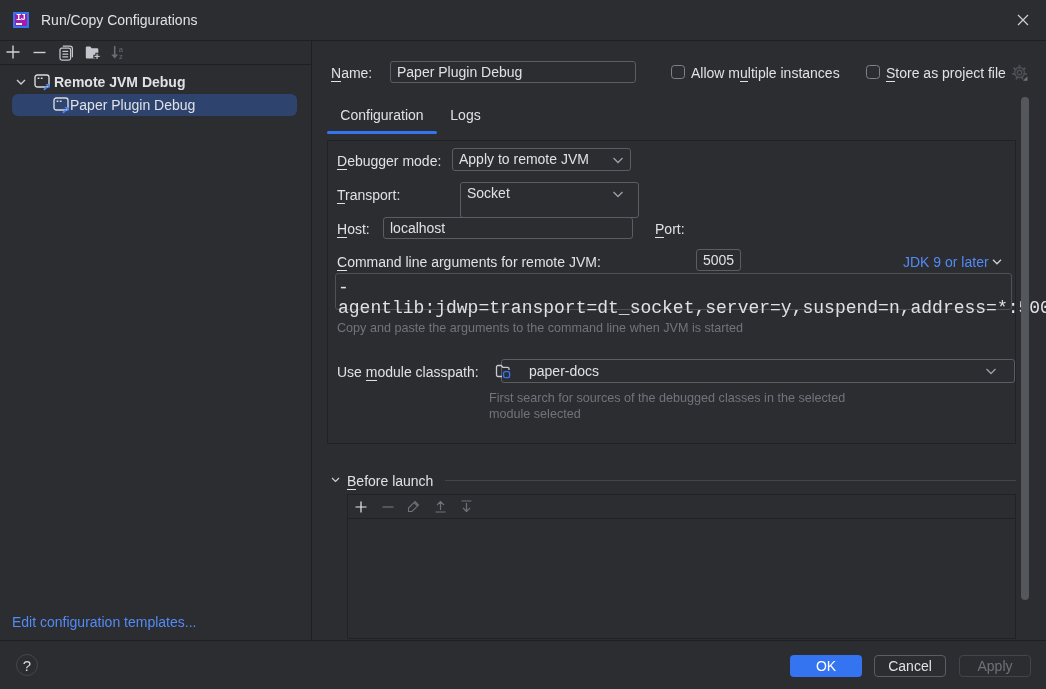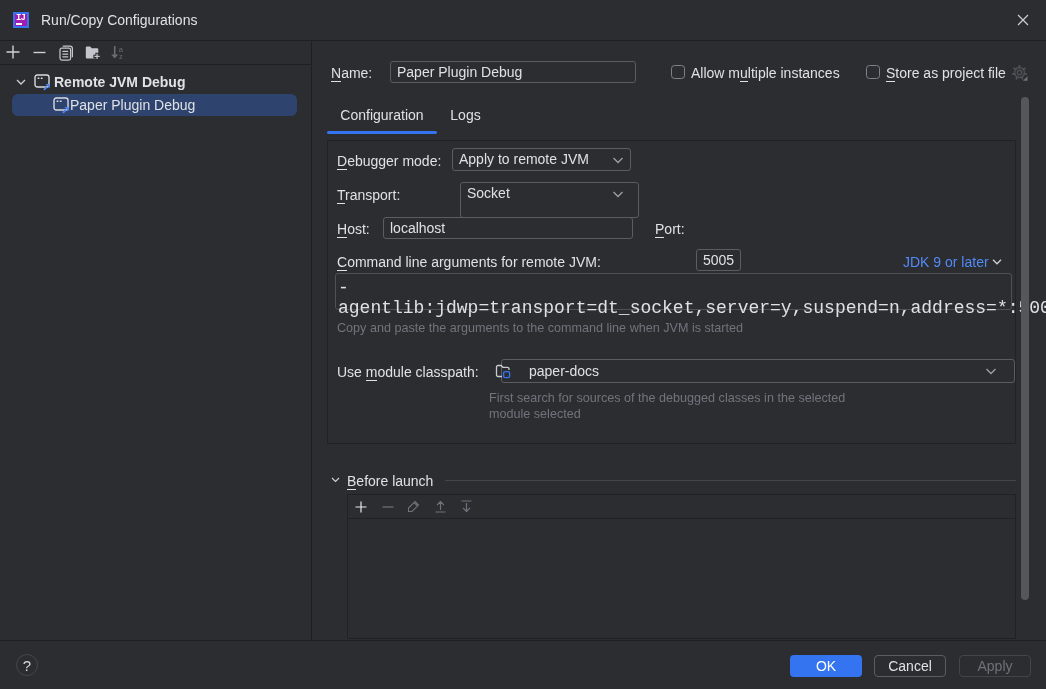--- a/index.html
+++ b/index.html
@@ -92,20 +92,21 @@
       <svg class="abs" style="left:53px;top:3px" width="18" height="17" viewBox="0 0 18 17">
         <rect x="1" y="1" width="14" height="12" rx="2.2" fill="none" stroke="#d7dade" stroke-width="1.4"></rect>
         <path d="M3.6 4.3 h1.8 M6.8 4.3 h1.8" stroke="#d7dade" stroke-width="1.4"></path>
         <path d="M9.9 15.8 L12.7 13" stroke="#4b86f8" stroke-width="1.8" fill="none"></path>
         <path d="M11.3 9.9 h4.4 v4.4 z" fill="#4b86f8"></path>
       </svg>
       <div class="abs" style="left:70px;top:3px;color:#dfe1e5;">Paper Plugin Debug</div>
     </div>
   </div>
 
+  <div class="abs" style="left:12px;top:574px;color:#548af7;">Edit configuration templates...</div>
 </div>
 
 <div class="abs" style="left:331px;top:65px;"><span style="border-bottom:1px solid #dfe1e5;">N</span>ame:</div>
 <div class="inp" style="left:390px;top:61px;width:246px;height:22px;">Paper Plugin Debug</div>
 
 <div class="abs" style="left:671px;top:65px;width:14px;height:14px;border:1px solid #7e828c;border-radius:3.5px;"></div>
 <div class="abs" style="left:691px;top:65px;">Allow m<span style="border-bottom:1px solid #dfe1e5;">u</span>ltiple instances</div>
 <div class="abs" style="left:866px;top:65px;width:14px;height:14px;border:1px solid #7e828c;border-radius:3.5px;"></div>
 <div class="abs" style="left:886px;top:65px;"><span style="border-bottom:1px solid #dfe1e5;">S</span>tore as project file</div>
 

